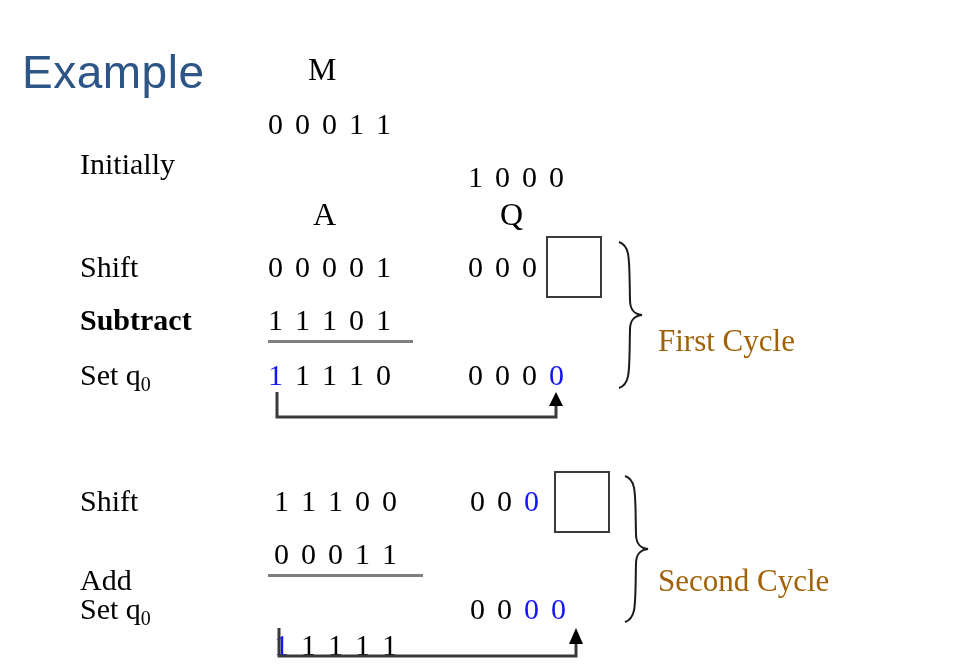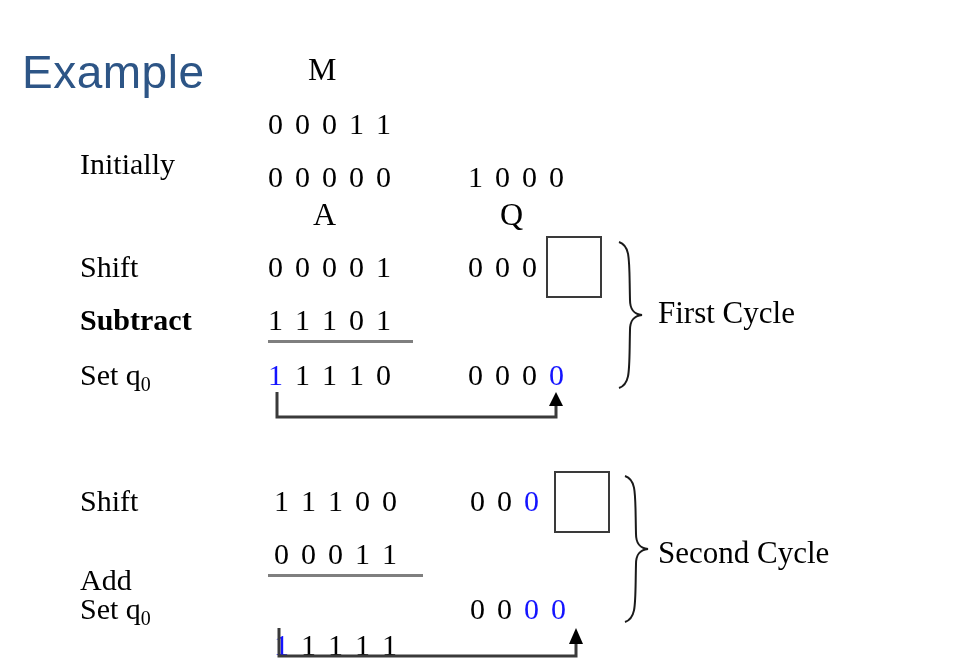--- a/index.html
+++ b/index.html
@@ -115,42 +115,42 @@
     stroke: #1a1a1a;
     stroke-width: 2;
     fill: none;
   }
 
   .cycle-label {
     position: absolute;
     font-family: "Liberation Serif", serif;
     font-size: 31px;
     line-height: 34px;
-    color: #000000;
+    color: #a16207;
     white-space: nowrap;
+    margin-top: 28px;
   }
 </style>
 </head>
 <body>
 
 <div class="slide">
 
   <div id="slide-title">Example</div>
 
   <div class="abs colhead" style="left:308px; top:52px;">M</div>
 
   <div class="abs colhead" style="left:313px; top:197px;">A</div>
 
   <div class="abs colhead" style="left:500px; top:197px;">Q</div>
 
   <div class="abs row-label" style="left:80px; top:107px;margin-top:40px;">Initially</div>
 
   <div class="abs bits" style="left:268px; top:107px;"><span class="d">0</span><span class="d">0</span><span class="d">0</span><span class="d">1</span><span class="d">1</span></div>
 
-  <div class="abs bits" style="left:268px; top:160px;"><span class="d">0</span><span class="d">0</span><span class="d">0</span><span class="d">0</span><span class="d">0</span></div>
 
   <div class="abs bits q" style="left:468px; top:160px;"><span class="d">1</span><span class="d">0</span><span class="d">0</span><span class="d">0</span></div>
 
   <div class="abs row-label" style="left:80px; top:250px;">Shift</div>
   <div class="abs bits" style="left:268px; top:250px;"><span class="d">0</span><span class="d">0</span><span class="d">0</span><span class="d">0</span><span class="d">1</span></div>
   <div class="abs bits q" style="left:468px; top:250px;"><span class="d">0</span><span class="d">0</span><span class="d">0</span></div>
   <div class="box" style="left:546px; top:236px; width:52px; height:58px;"></div>
 
   <div class="abs row-label" style="left:80px; top:303px;font-weight:bold;">Subtract</div>
   <div class="abs bits" style="left:268px; top:303px;"><span class="d">1</span><span class="d">1</span><span class="d">1</span><span class="d">0</span><span class="d">1</span></div>

